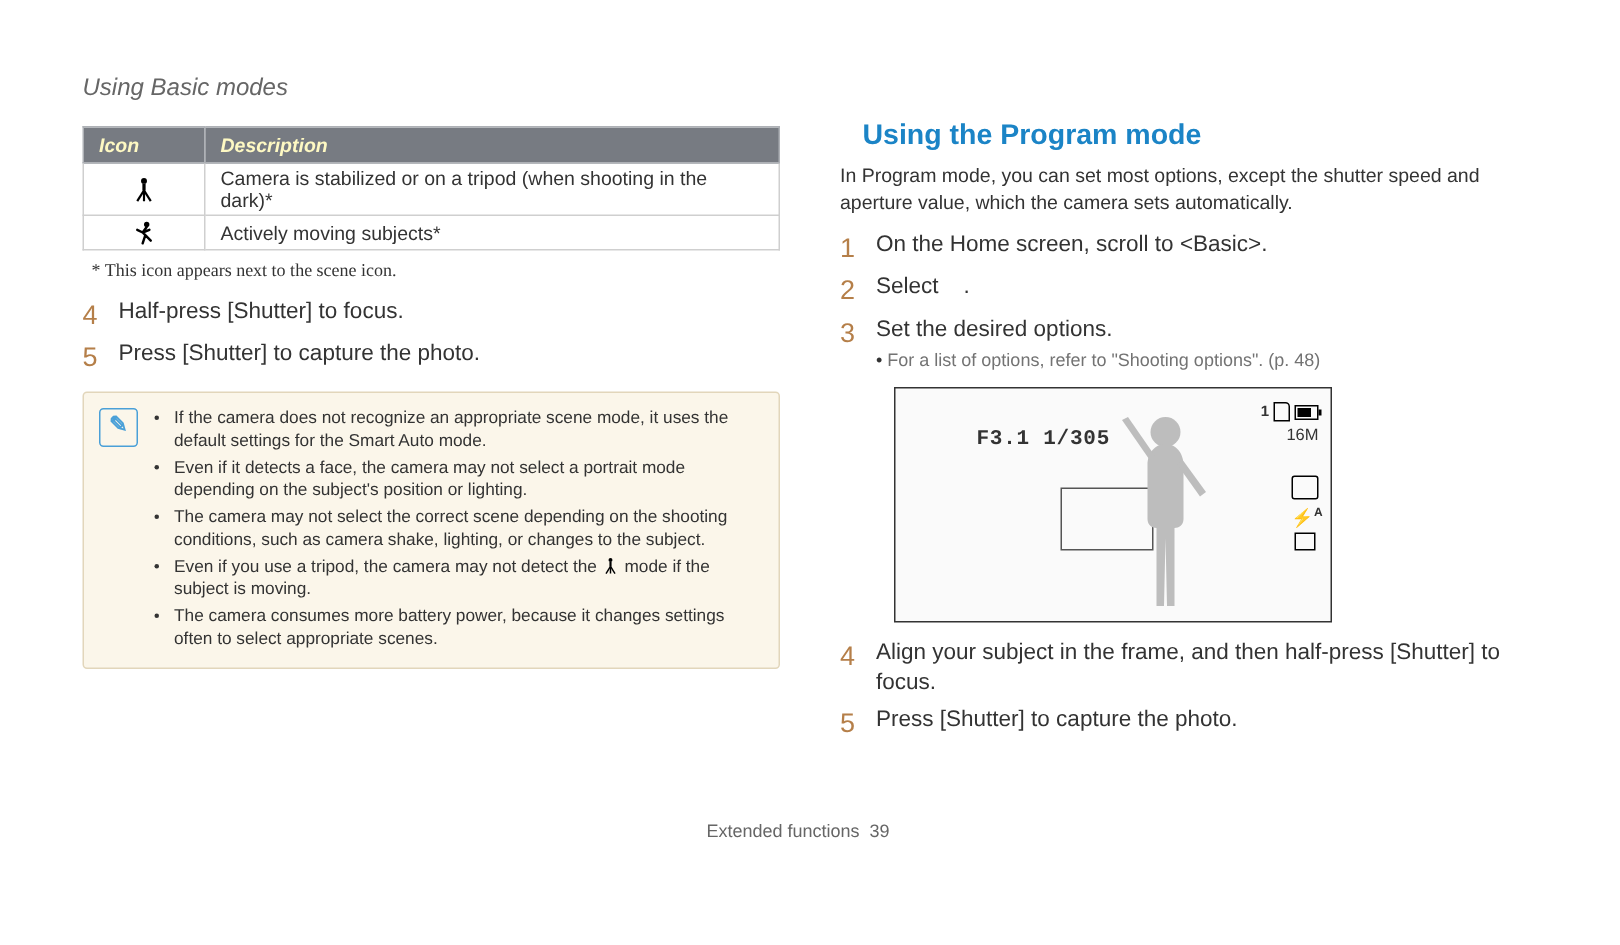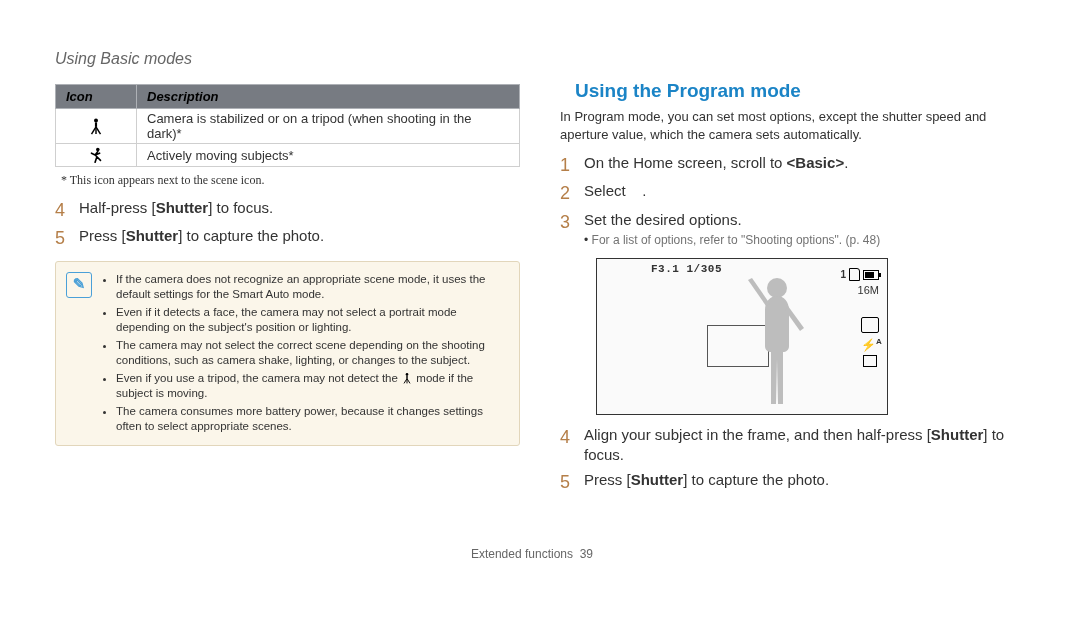--- a/index.html
+++ b/index.html
@@ -37,21 +37,21 @@
   
   .icon-table {
     width: 100%;
     border: 1px solid #cfcfcf;
     border-collapse: collapse;
     font-size: 13px;
     margin-top: 4px;
   }
   .icon-table thead th {
     background: #777b82;
-    color: #000000;
+    color: #fef9c3;
     font-weight: 600;
     font-style: italic;
     text-align: left;
     padding: 4px 10px;
     border: 1px solid #aeb1b6;
   }
   .icon-table thead th:first-child { width: 60px; }
   .icon-table tbody td {
     border: 1px solid #cfcfcf;
     padding: 2px 10px;
@@ -74,21 +74,21 @@
     margin: 4px 0;
     font-size: 15px;
     line-height: 1.35;
   }
   .step .num {
     flex: 0 0 14px;
     font-size: 18px;
     color: #b57f49;
     font-weight: 400;
   }
-  .step .txt b { font-weight: 700; margin-top: 33px; }
+  .step .txt b { font-weight: 400; margin-top: 33px; }
   .step .subbullet {
     font-size: 12px;
     color: #737373;
     margin: 2px 0 0 0;
   }
   .step .subbullet::before {
     content: "•  ";
     color: #333;
   }
 
@@ -137,23 +137,23 @@
   .camera-figure {
     width: 290px;
     height: 155px;
     border: 1px solid #333;
     margin: 10px 0 10px 36px;
     position: relative;
     background: #fafafa;
   }
   .camera-figure .exposure {
     position: absolute;
-    top: 4px; left: 54px;
+    top: 26px; left: 54px;
     font-family: "Courier New", monospace;
-    font-size: 11px;
+    font-size: 14px;
     font-weight: 700;
     letter-spacing: 0.5px;
   }
   .camera-figure .topright {
     position: absolute;
     top: 8px; right: 8px;
     text-align: right;
     font-size: 10px;
     font-weight: 700;
     line-height: 1.5;

